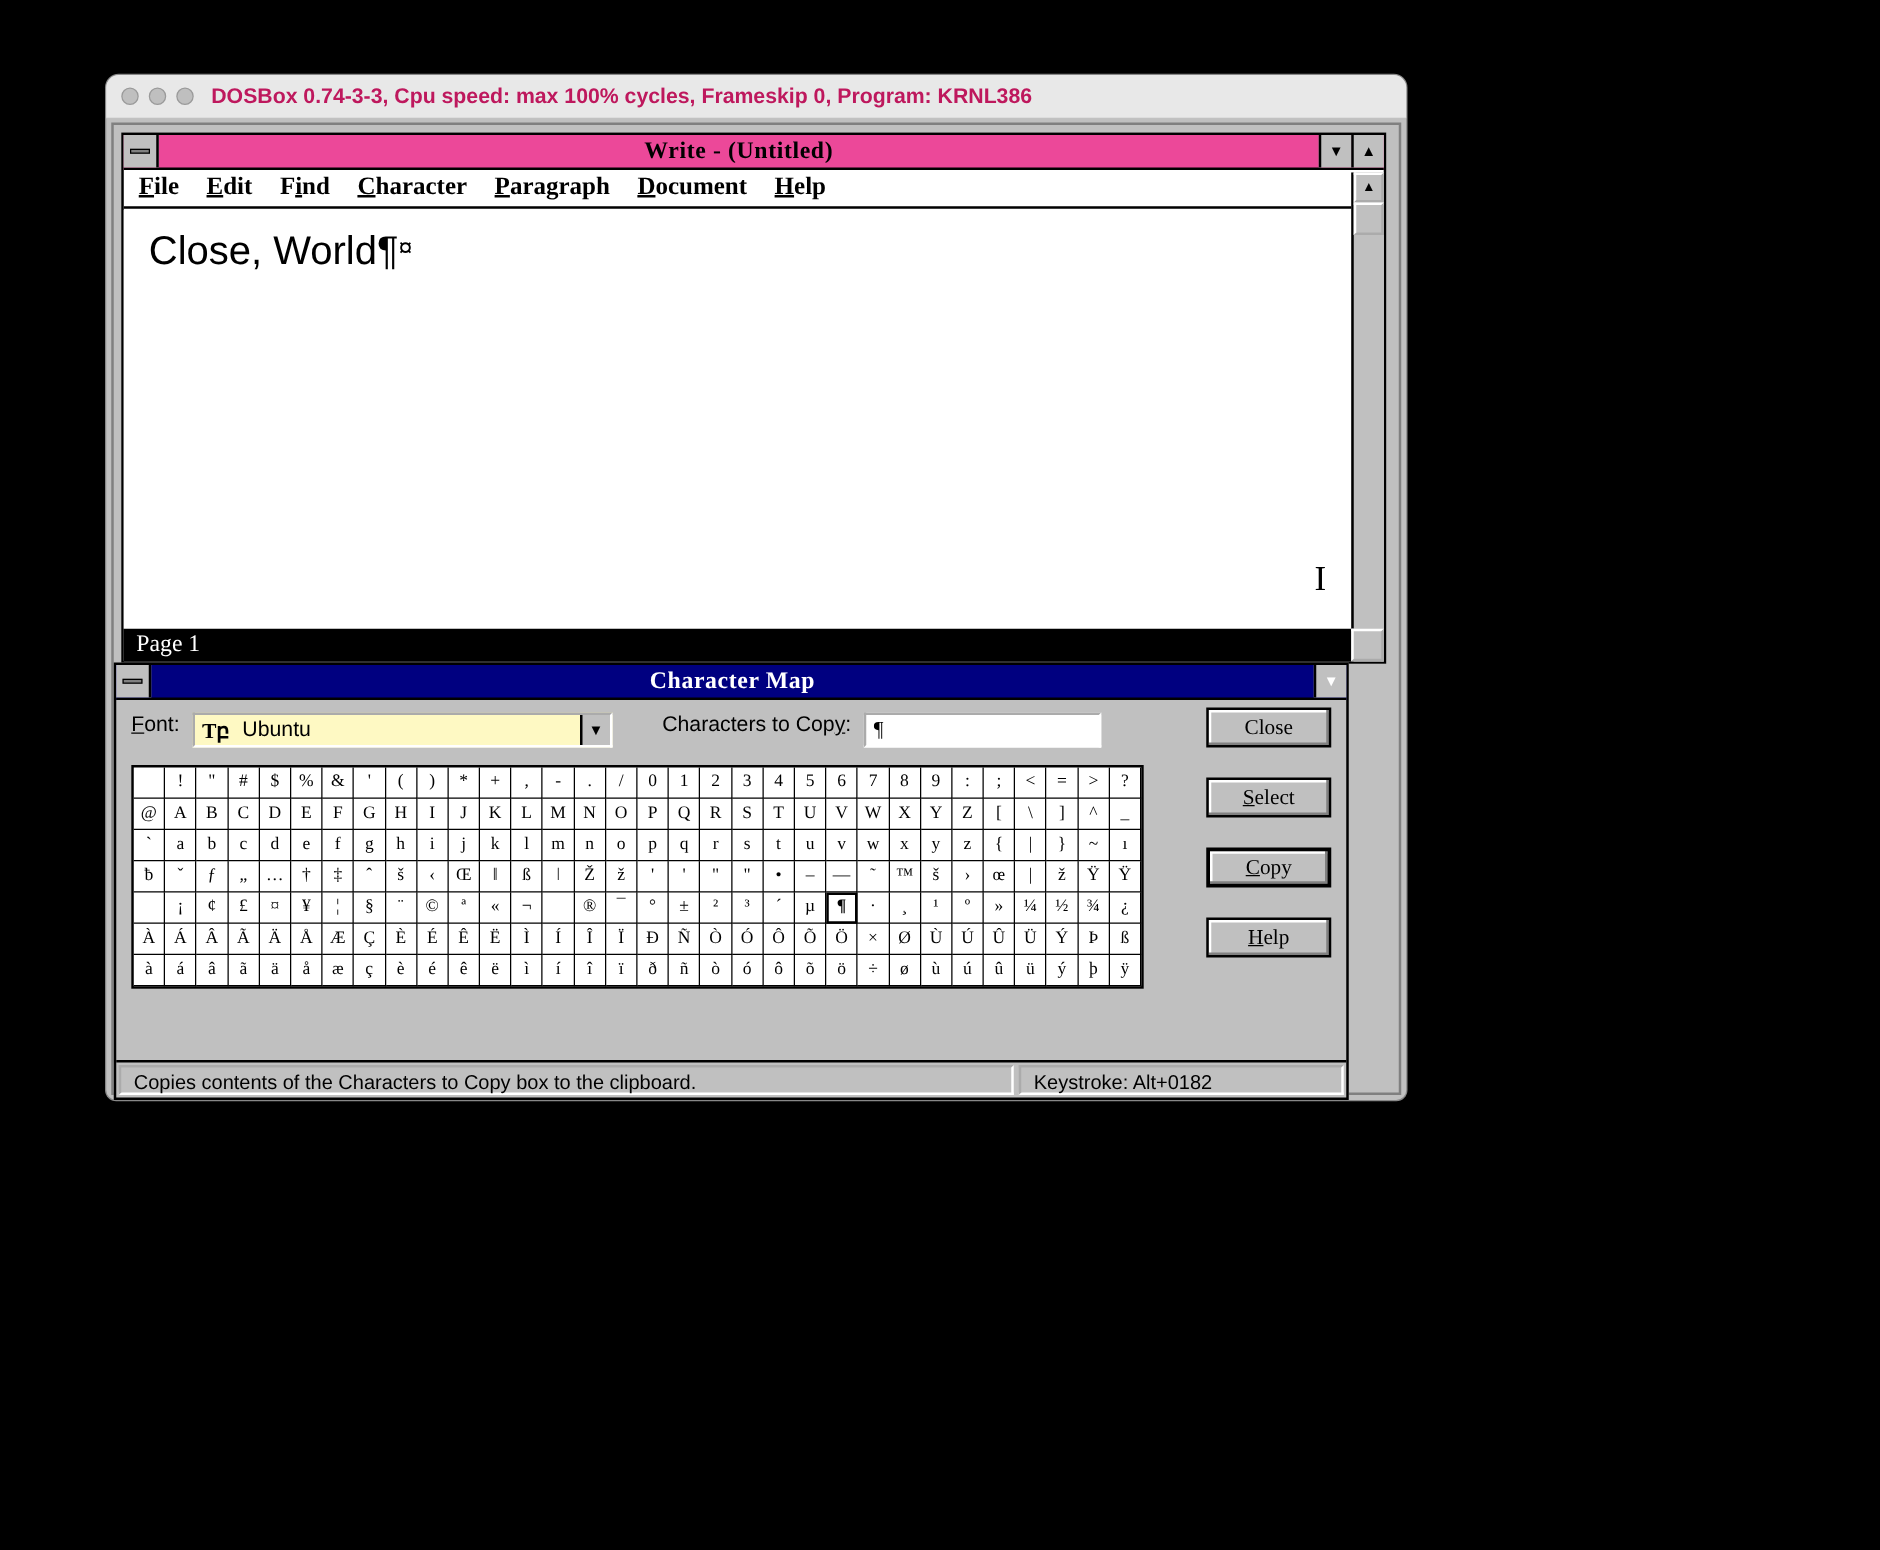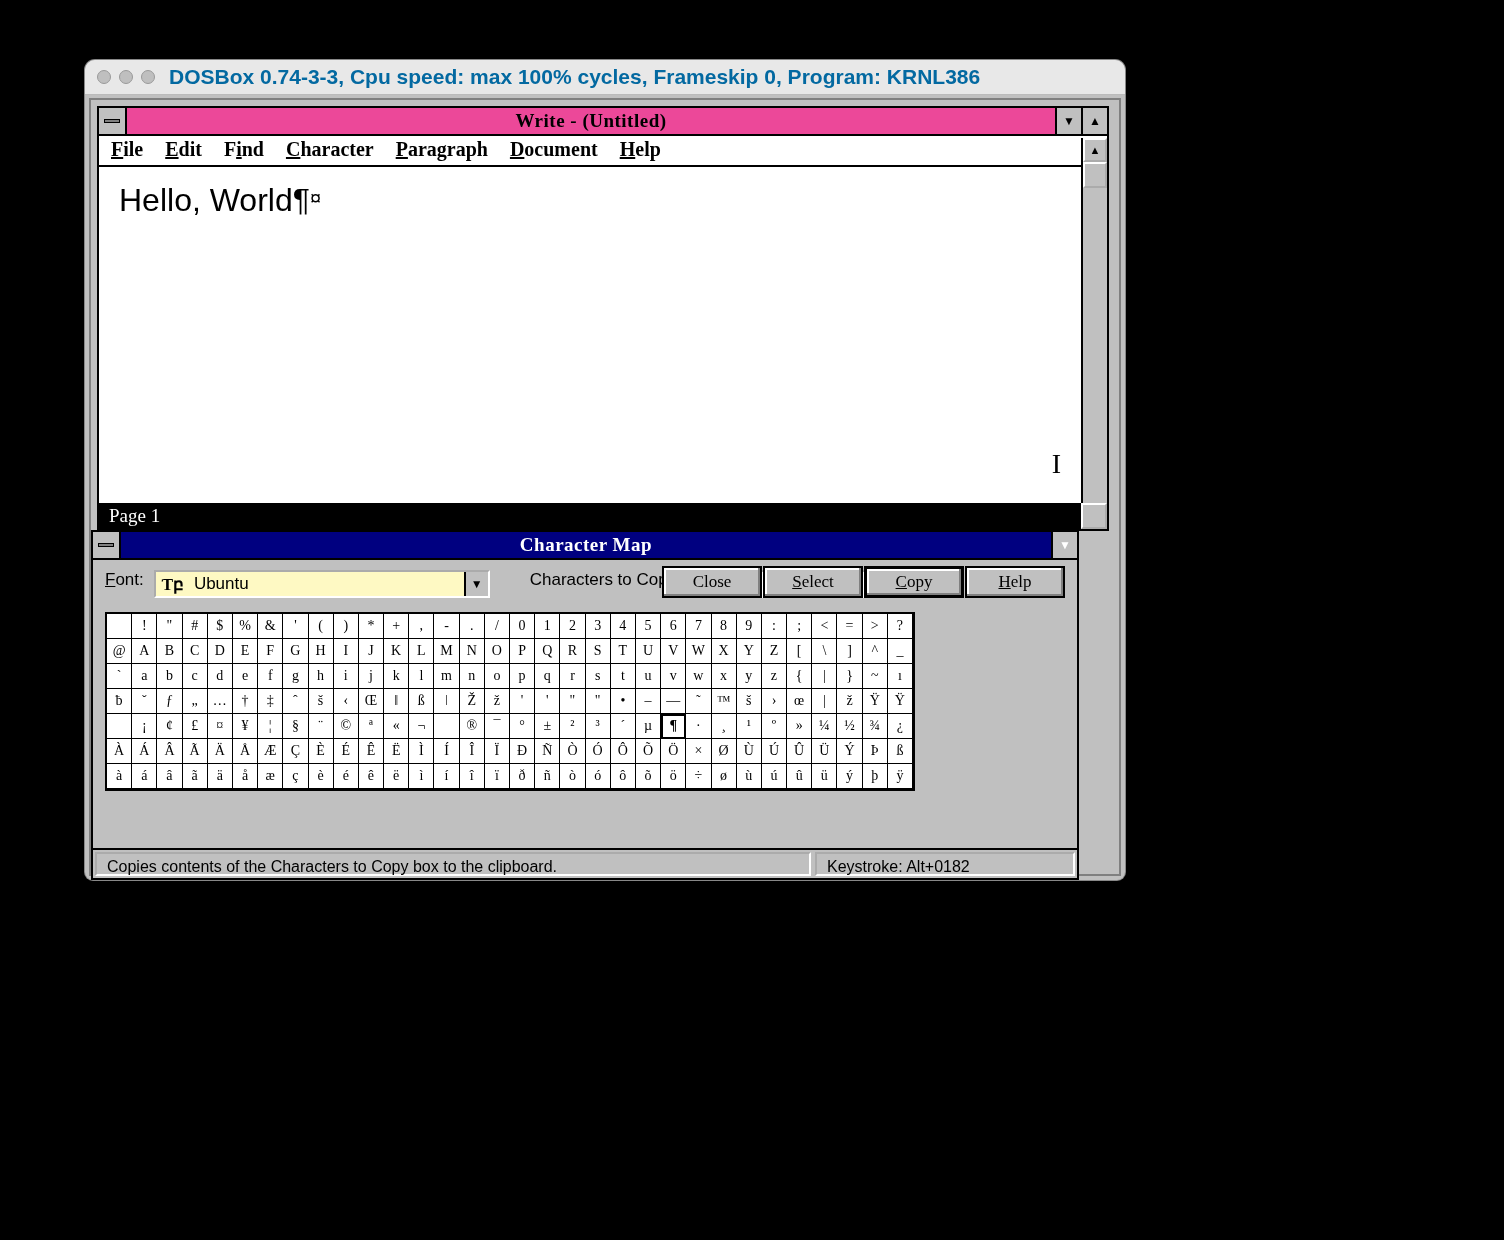--- a/index.html
+++ b/index.html
@@ -1,20 +1,20 @@
 <!DOCTYPE html>
 <html><head>
 <meta charset="utf-8">
 <style>
   * { box-sizing: border-box; }
   html, body { margin:0; padding:0; background:#000; font-family: Arial, Helvetica, sans-serif; width:1504px; height:1240px; overflow:hidden;}
   .mac-window { position:absolute; left:85px; top:60px; width:1040px; height:820px; background:#c0c0c0; border-radius:10px 10px 8px 8px; box-shadow:0 0 0 1px #888;}
   .mac-titlebar { height:35px; background:#e8e8e8; border-radius:10px 10px 0 0; display:flex; align-items:center; padding:0 12px; gap:8px; border-bottom:1px solid #bbb;}
   .traffic { width:14px; height:14px; border-radius:50%; background:#bfbfbf; border:1px solid #9a9a9a;}
-  .mac-title { font-weight:700; color:#0369a1; font-size:21px; margin-left:6px;}
+  .mac-title { font-weight:700; color:#be185d; font-size:17px; margin-left:6px;}
   .desktop { position:absolute; left:6px; right:6px; top:40px; bottom:6px; background:#c0c0c0; outline:2px solid #808080;}
   
   .win { position:absolute; background:#fff; border:2px solid #000; }
   .win .title { background:#ec4899; color:#000; font-weight:700; font-size:19px; height:28px; display:flex; align-items:center; border-bottom:2px solid #000;}
   .win.active .title { background:#000080; color:#fff; }
   .sysbox { width:28px; height:100%; border-right:2px solid #000; display:flex; align-items:center; justify-content:center; font-size:18px; background:#c0c0c0;}
   .sysbox .bar { width:16px; height:4px; background:#808080; border:1px solid #000;}
   .title-text { flex:1; text-align:center; font-family:"Times New Roman", serif; letter-spacing:0.5px;}
   .title-btn { width:26px; height:100%; border-left:2px solid #000; background:#c0c0c0; display:flex; align-items:center; justify-content:center; font-size:12px;}
   .menu { display:flex; gap:22px; padding:2px 12px 4px 12px; font-size:20px; border-bottom:2px solid #000; font-family:"Times New Roman", serif; font-weight:700;}
@@ -31,21 +31,21 @@
   .charmap { left:0px; top:430px; width:988px; height:350px; background:#c0c0c0;}
   .charmap .title{ height:28px;justify-content:space-between;}
   .cmap-body{ padding:10px 12px 6px 12px; position:relative; height:calc(100% - 28px);}
   .row1{ display:flex; align-items:flex-start; gap:10px; font-size:17px;}
   .row1 label u{text-decoration:underline;}
   .combo { display:flex; align-items:center; border:2px inset #fff; background:#fef9c3; height:28px; width:336px;}
   .combo .tt{ font-family:serif; padding:0 6px; font-weight:bold;}
   .combo .name{ flex:1; padding:0 4px;}
   .combo .drop{ width:24px; height:100%; background:#c0c0c0; border-left:2px solid #000; display:flex; align-items:center; justify-content:center; font-size:12px;}
   .copyfield{ border:2px inset #fff; background:#fff; height:28px; width:190px; padding:0 6px; font-family:serif; font-size:17px;}
-  .btncol{ position:absolute; right:12px; top:6px; display:flex; flex-direction:row; gap:1px;}
+  .btncol{ position:absolute; right:12px; top:6px; display:flex; flex-direction:column; gap:24px;}
   .winbtn{ width:100px; height:32px; background:#c0c0c0; border:2px solid #000; box-shadow:inset -2px -2px #808080, inset 2px 2px #fff; font-size:17px; font-family:"Times New Roman",serif; display:flex;align-items:center;justify-content:center; cursor:default;}
   .winbtn.focus{ border:3px solid #000;}
   .grid{ margin-top:14px; border:2px solid #000; background:#fff; display:grid; grid-template-columns: repeat(32, 25.2px); grid-auto-rows:25px; width:fit-content;}
   .cell{ border-right:1px solid #000; border-bottom:1px solid #000; font-family:"Times New Roman",serif; font-size:14px; display:flex; align-items:center; justify-content:center;}
   .cell.sel{ outline:2px solid #000; outline-offset:-2px; font-weight:bold;}
   .status{ position:absolute; left:0; right:0; bottom:0; height:30px; border-top:2px solid #000; display:flex; font-size:16px; font-family:Arial;}
   .status .s1{ flex:1; padding:4px 10px; border:2px inset #fff; margin:2px; background:#c0c0c0;}
   .status .s2{ width:260px; padding:4px 10px; border:2px inset #fff; margin:2px; background:#c0c0c0;}
   .cursor-i{ position:absolute; font-family:serif; font-size:28px; color:#000;}
 </style>
@@ -73,21 +73,21 @@
       <div class="menu">
         <span><u>F</u>ile</span>
         <span><u>E</u>dit</span>
         <span>F<u>i</u>nd</span>
         <span><u>C</u>haracter</span>
         <span><u>P</u>aragraph</span>
         <span><u>D</u>ocument</span>
         <span><u>H</u>elp</span>
       </div>
       <div class="doc-area">
-        <span class="doc-text">Hello, World¶</span><span style="font-size:20px; vertical-align:super;">¤</span>
+        <span class="doc-text">Close, World¶</span><span style="font-size:20px; vertical-align:super;">¤</span>
         <span class="cursor-i" style="right:20px; top:280px;">I</span>
       </div>
       <div class="vscroll">
         <div class="sbtn">▲</div>
         <div class="thumb"></div>
         <div class="sbtn bottom">▼</div>
       </div>
       <div class="hscroll-area">
         <span>Page 1</span>
       </div>

